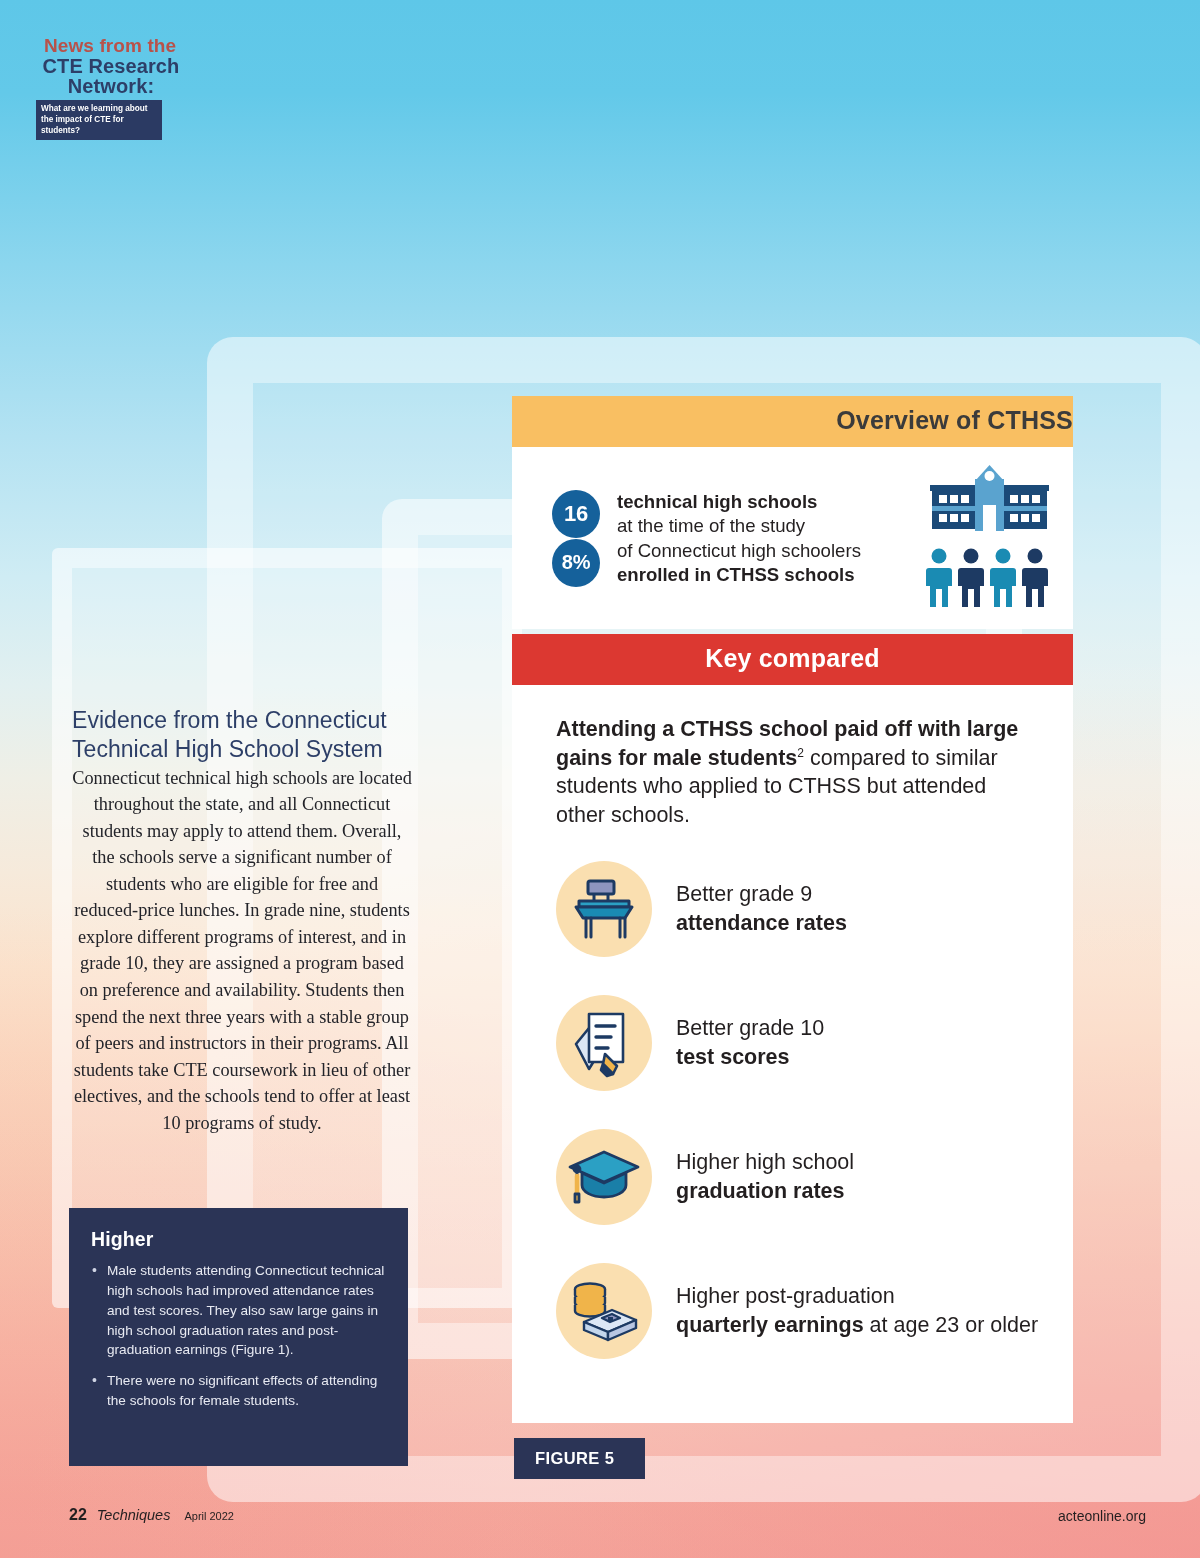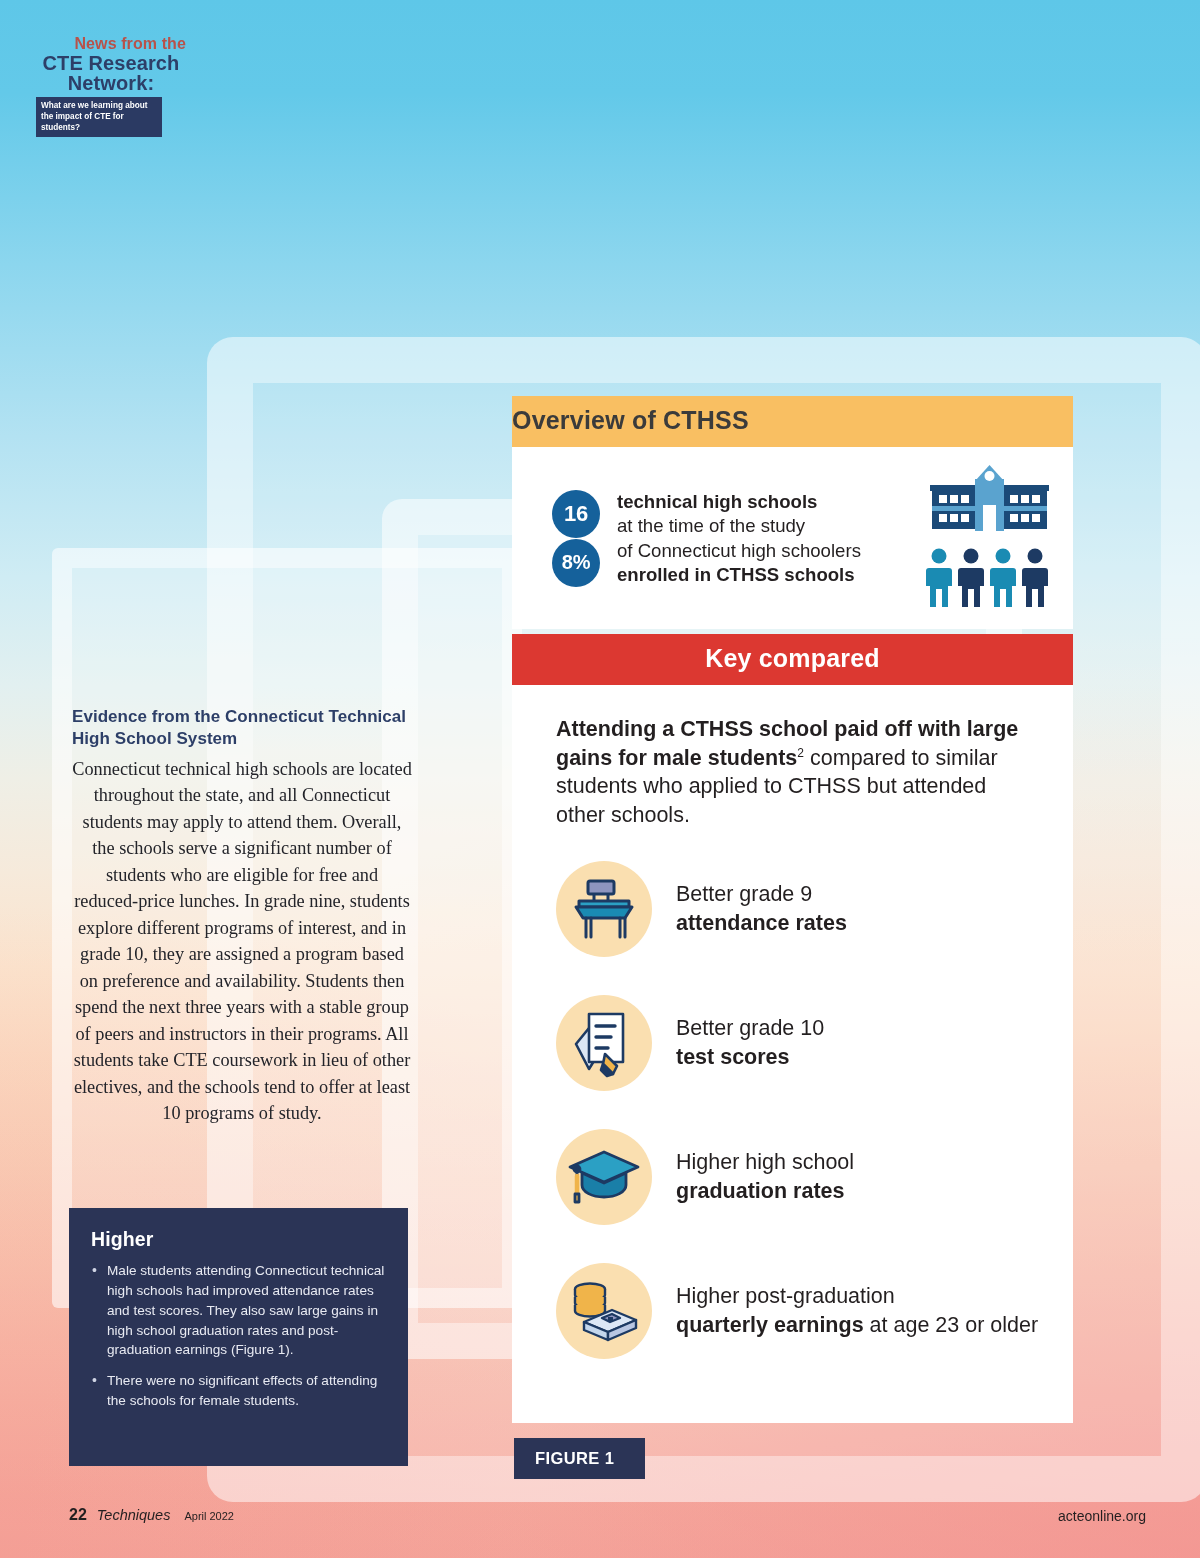--- a/index.html
+++ b/index.html
@@ -84,24 +84,24 @@
   
   .masthead {
     position: absolute;
     left: 36px; top: 36px;
     width: 150px;
     text-align: center;
     line-height: 1.02;
   }
   .mh-l1 {
     color: #b8524a;
-    font-size: 16px;
+    font-size: 19px;
     font-weight: 700;
     letter-spacing: .1px;
-    text-align: right;
+    text-align: left;
     padding-left: 8px;
   }
   .mh-l2, .mh-l3 {
     color: #2d3f68;
     font-size: 20px;
     font-weight: 700;
     letter-spacing: .1px;
   }
   .mh-l2 { margin-top: 1px; }
   .mh-l3 { margin-top: -1px; }
@@ -118,25 +118,24 @@
   }
 
   
   .article {
     position: absolute;
     left: 72px; top: 706px;
     width: 340px;
   }
   .article h2 {
     color: #2d3f68;
-    font-size: 17px;
-    font-weight: 700;
+    font-size: 23px;
+    font-weight: 400;
     line-height: 1.28;
     letter-spacing: .05px;
-    margin-bottom: 6px;
   }
   .article p {
     font-family: "Liberation Serif", serif;
     color: #23242a;
     font-size: 18.3px;
     line-height: 1.45;
     text-align: center;
   }
 
   
@@ -175,21 +174,21 @@
   
   .overview {
     position: absolute;
     left: 512px; top: 396px;
     width: 561px;
     background: #ffffff;
   }
   .ov-head {
     background: #f9bf62;
     color: #3b3b3b;
-    text-align: left;
+    text-align: right;
     font-size: 25px;
     font-weight: 600;
     padding: 10px 0 12px 0;
     letter-spacing: .2px;
   }
   .ov-body {
     display: flex;
     align-items: center;
     padding: 16px 16px 16px 40px;
     gap: 10px;
@@ -496,21 +495,21 @@
         <div class="kf-label">
           <span>Higher post-graduation</span><br>
           <span class="b">quarterly earnings</span>
           <span>at age 23 or older</span>
         </div>
       </div>
 
     </div>
   </div>
 
-  <div class="figtag">FIGURE 1</div>
+  <div class="figtag">FIGURE 5</div>
 
   <div class="footer-left">
     <span class="f-page">22</span>
     <span class="f-mag">Techniques</span>
     <span class="f-date">April 2022</span>
   </div>
   <div class="footer-right">acteonline.org</div>
 
 </div>
 

